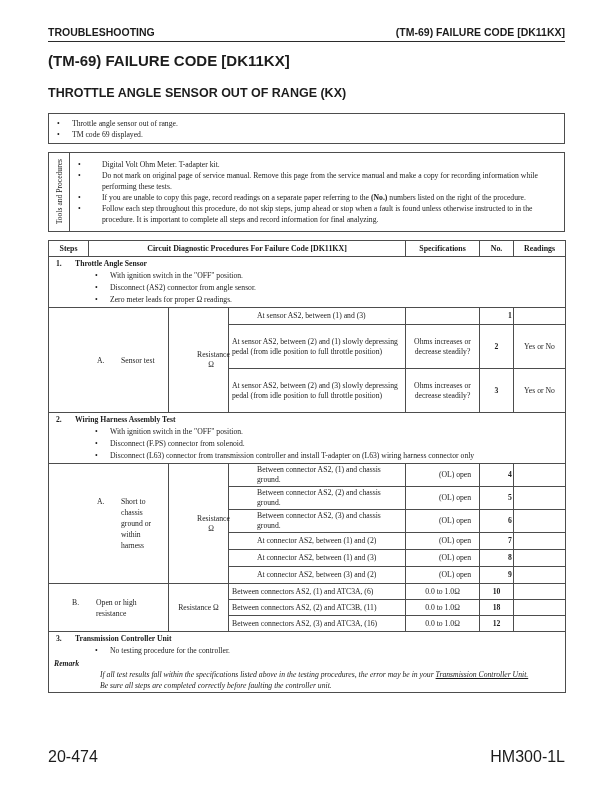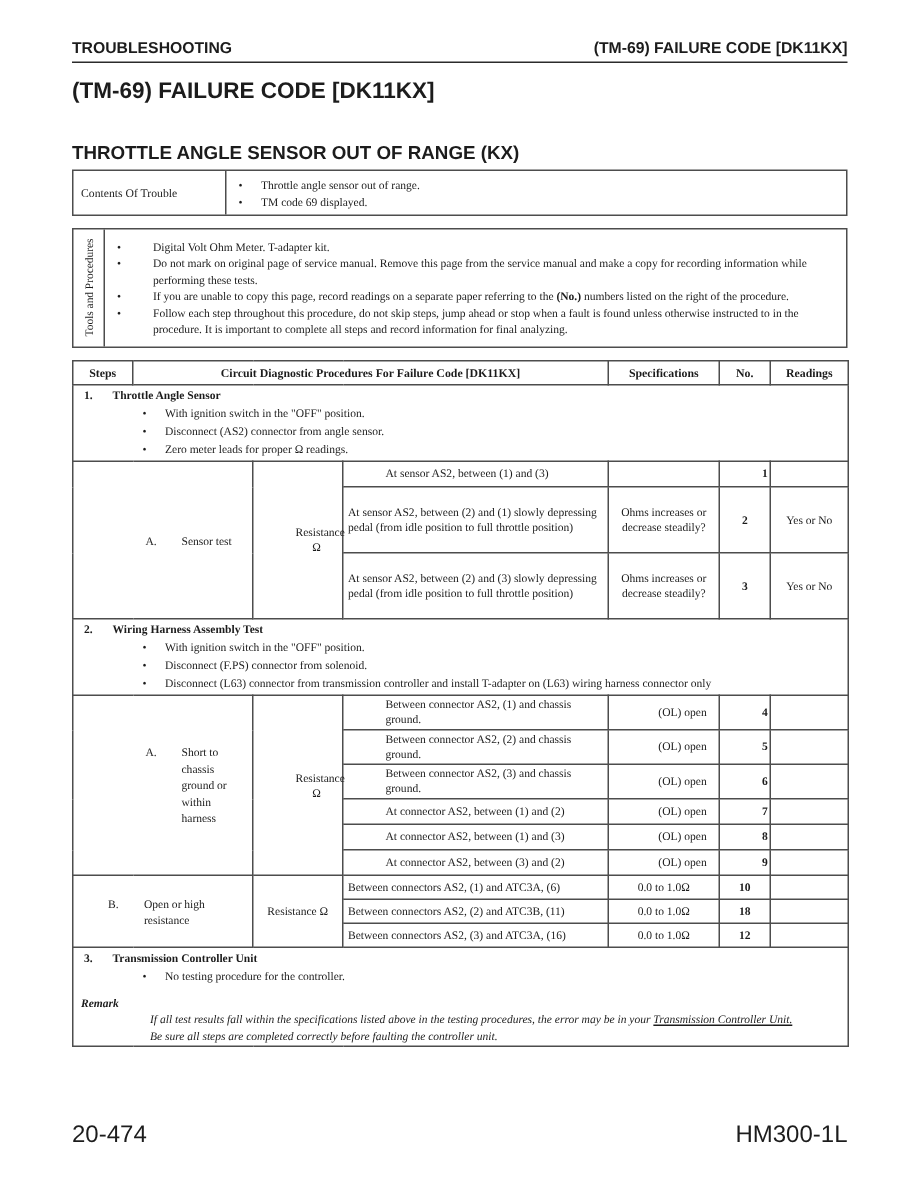--- a/index.html
+++ b/index.html
@@ -21,21 +21,21 @@
     font-weight:bold; font-size:10.5px;
     border-bottom:1.8px solid #2b2b2b;
     padding-bottom:3px;
   }
   .page-title {
     left:48px; top:52px; width:517px;
     font-family:"Liberation Sans", sans-serif;
     font-weight:bold; font-size:15px; margin:0;
   }
   .page-subtitle {
-    left:48px; top:95px; width:517px;
+    left:48px; top:86px; width:517px;
     font-family:"Liberation Sans", sans-serif;
     font-weight:bold; font-size:12.5px; margin:0;
   }
 
   
   .box { border:1px solid #4d4d4d; box-sizing:border-box; display:flex; }
   .contents-box { left:48px; top:113px; width:517px; height:31px; }
   .contents-label {
     width:102px; border-right:1px solid #4d4d4d;
     display:flex; align-items:center;
@@ -93,21 +93,21 @@
   td.spec   { text-align:center; }
   td.num    { text-align:center; font-weight:bold; }
   td.read   { text-align:center; }
 
   tr.r17 td { height:17px;padding-left:28px; }
   tr.r44 td { height:44px; }
   tr.r16 td { height:16px; }
 
   
   td.sec3-cell { padding:2px 4px 4px 4px; }
-  .remark-label { font-weight:bold; font-style:italic; padding-left:2px; line-height:11px; margin-top:6px; }
+  .remark-label { font-weight:bold; font-style:italic; padding-left:2px; line-height:11px; margin-top:1px; }
   .remark-lines { font-style:italic; margin-left:48px; line-height:11px; }
   .u { text-decoration:underline; }
 
   
   .footer {
     left:48px; top:748px; width:517px;
     display:flex; justify-content:space-between;
     font-family:"Liberation Sans", sans-serif;
     font-size:16px;
   }
@@ -117,21 +117,20 @@
 
 <div class="abs running-head">
   <span>TROUBLESHOOTING</span>
   <span>(TM-69) FAILURE CODE [DK11KX]</span>
 </div>
 
 <h1 class="abs page-title">(TM-69) FAILURE CODE [DK11KX]</h1>
 <h2 class="abs page-subtitle">THROTTLE ANGLE SENSOR OUT OF RANGE (KX)</h2>
 
 <div class="abs box contents-box">
-  <div class="contents-label">Contents Of Trouble</div>
   <div class="contents-body">
     <div class="bullet-row">
       <span class="b">•</span>
       <span class="t">Throttle angle sensor out of range.</span>
     </div>
     <div class="bullet-row">
       <span class="b">•</span>
       <span class="t">TM code 69 displayed.</span>
     </div>
   </div>

